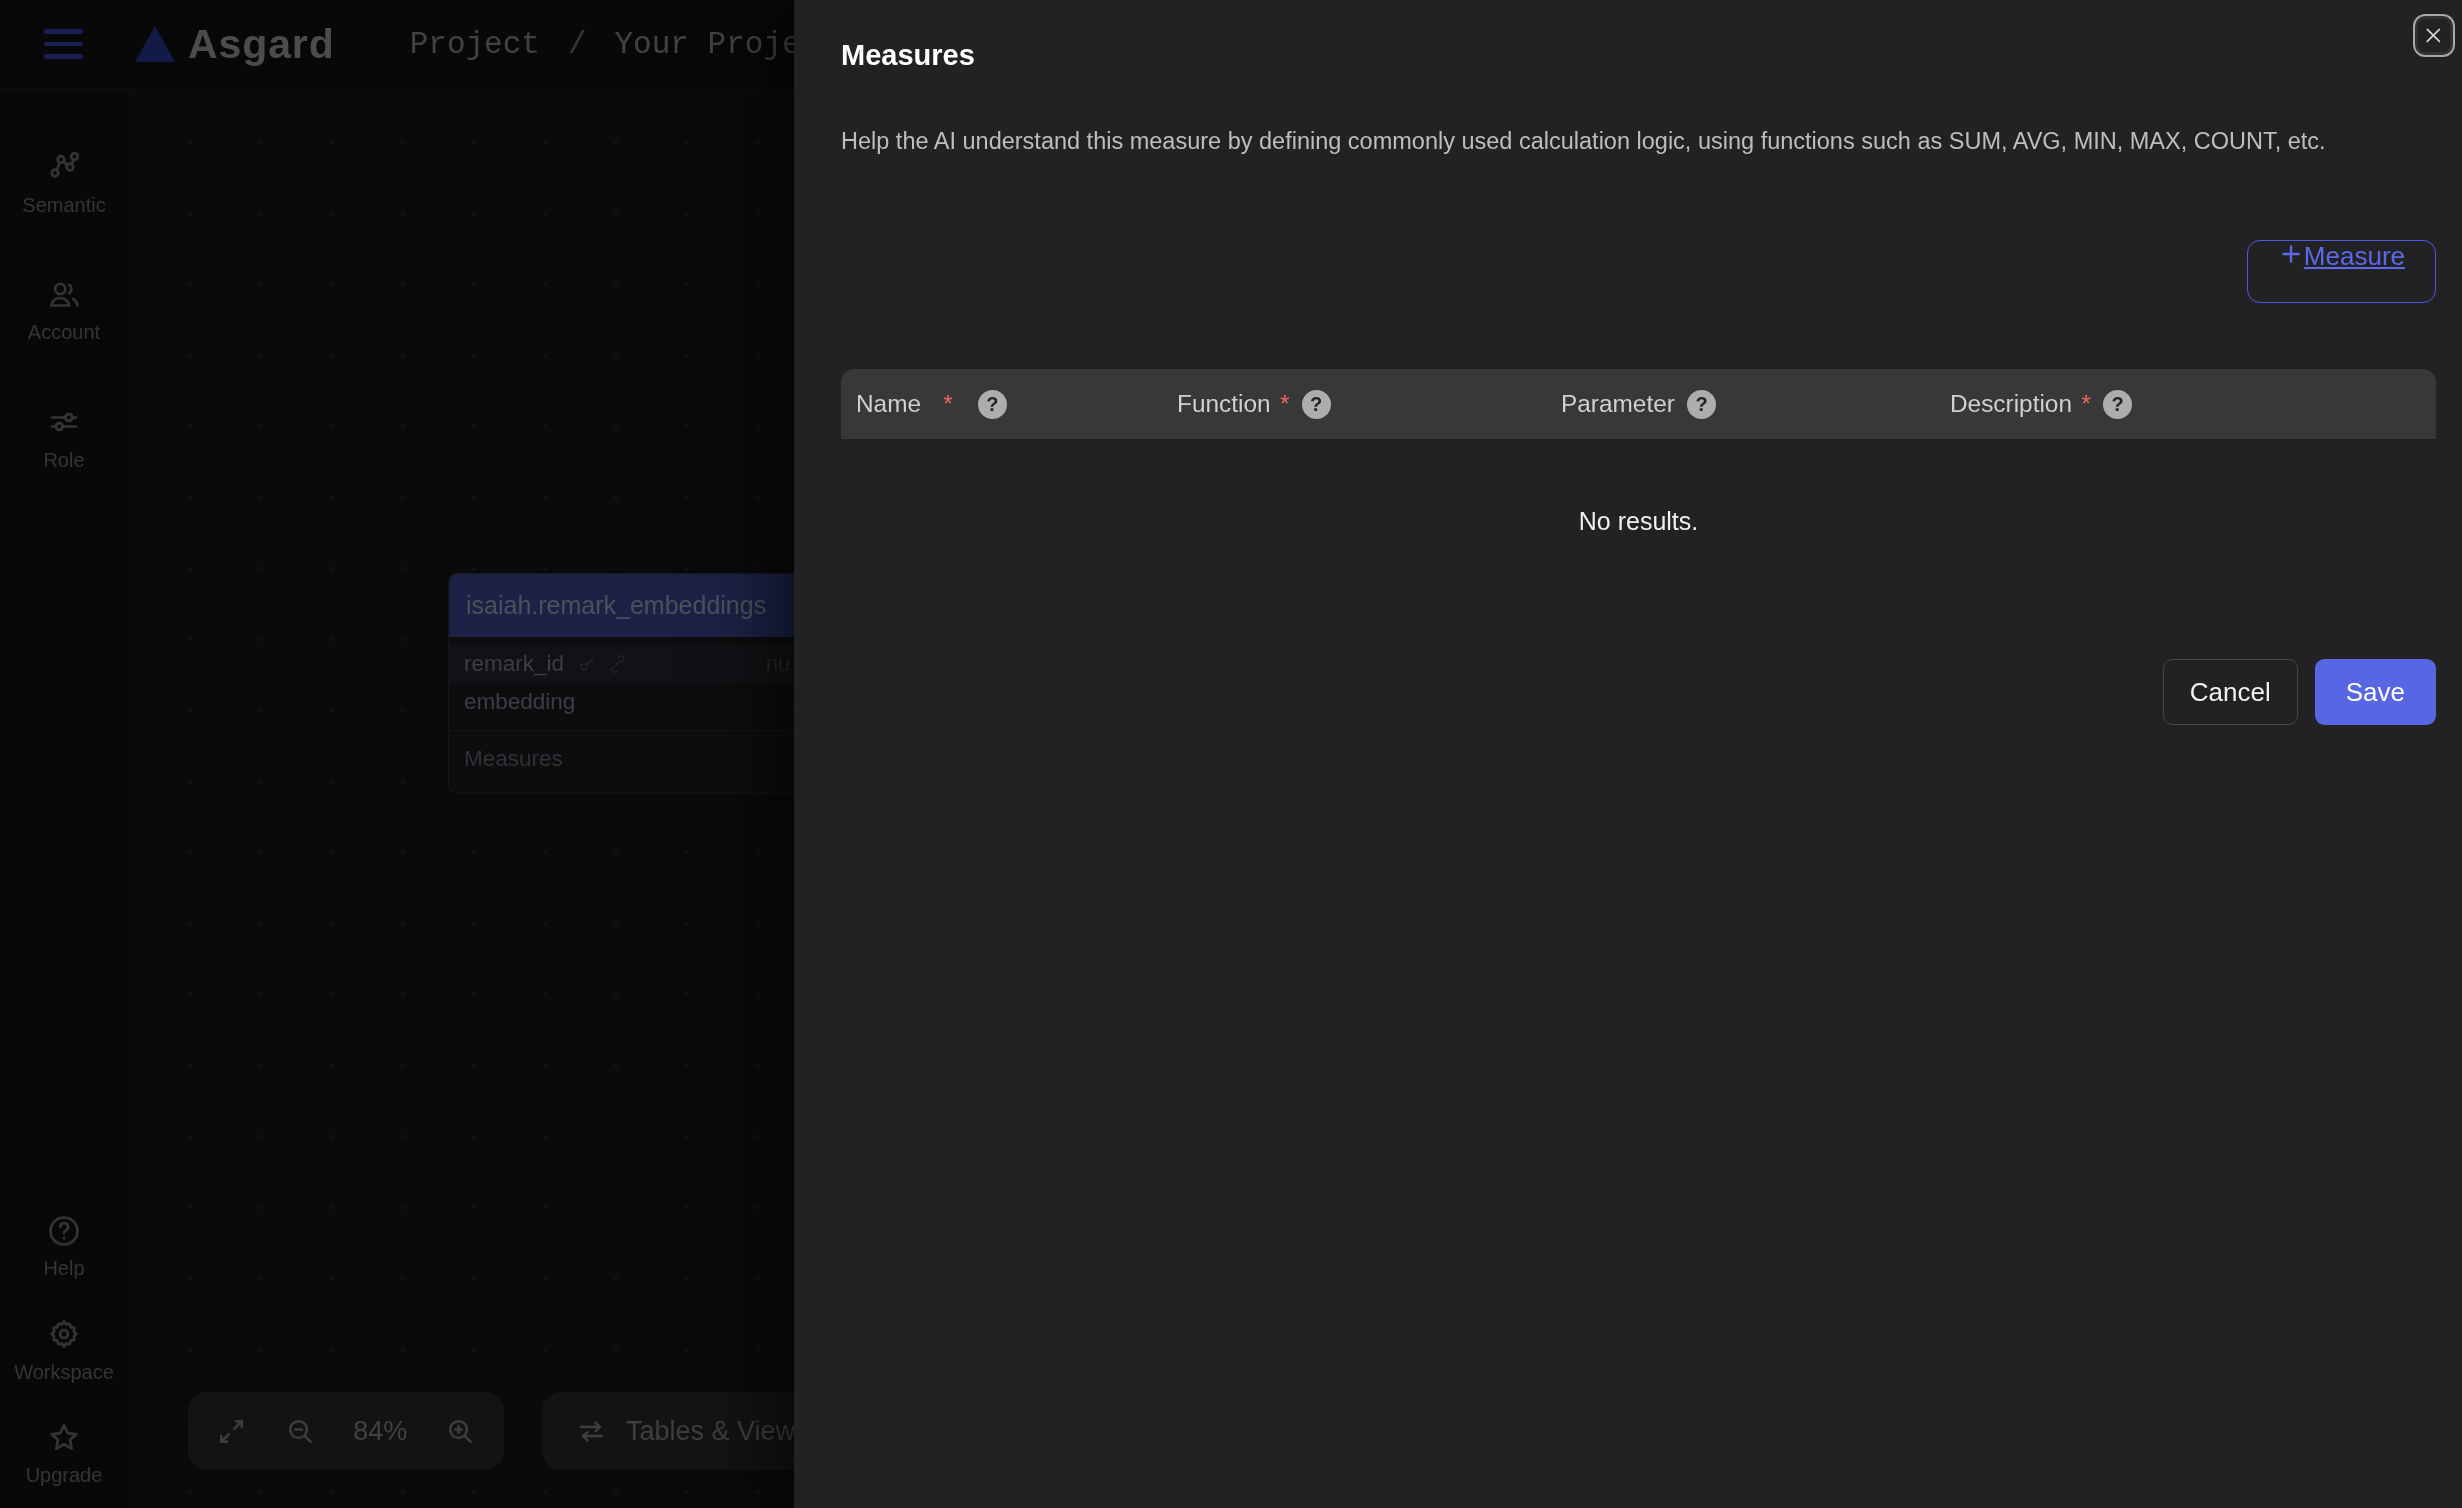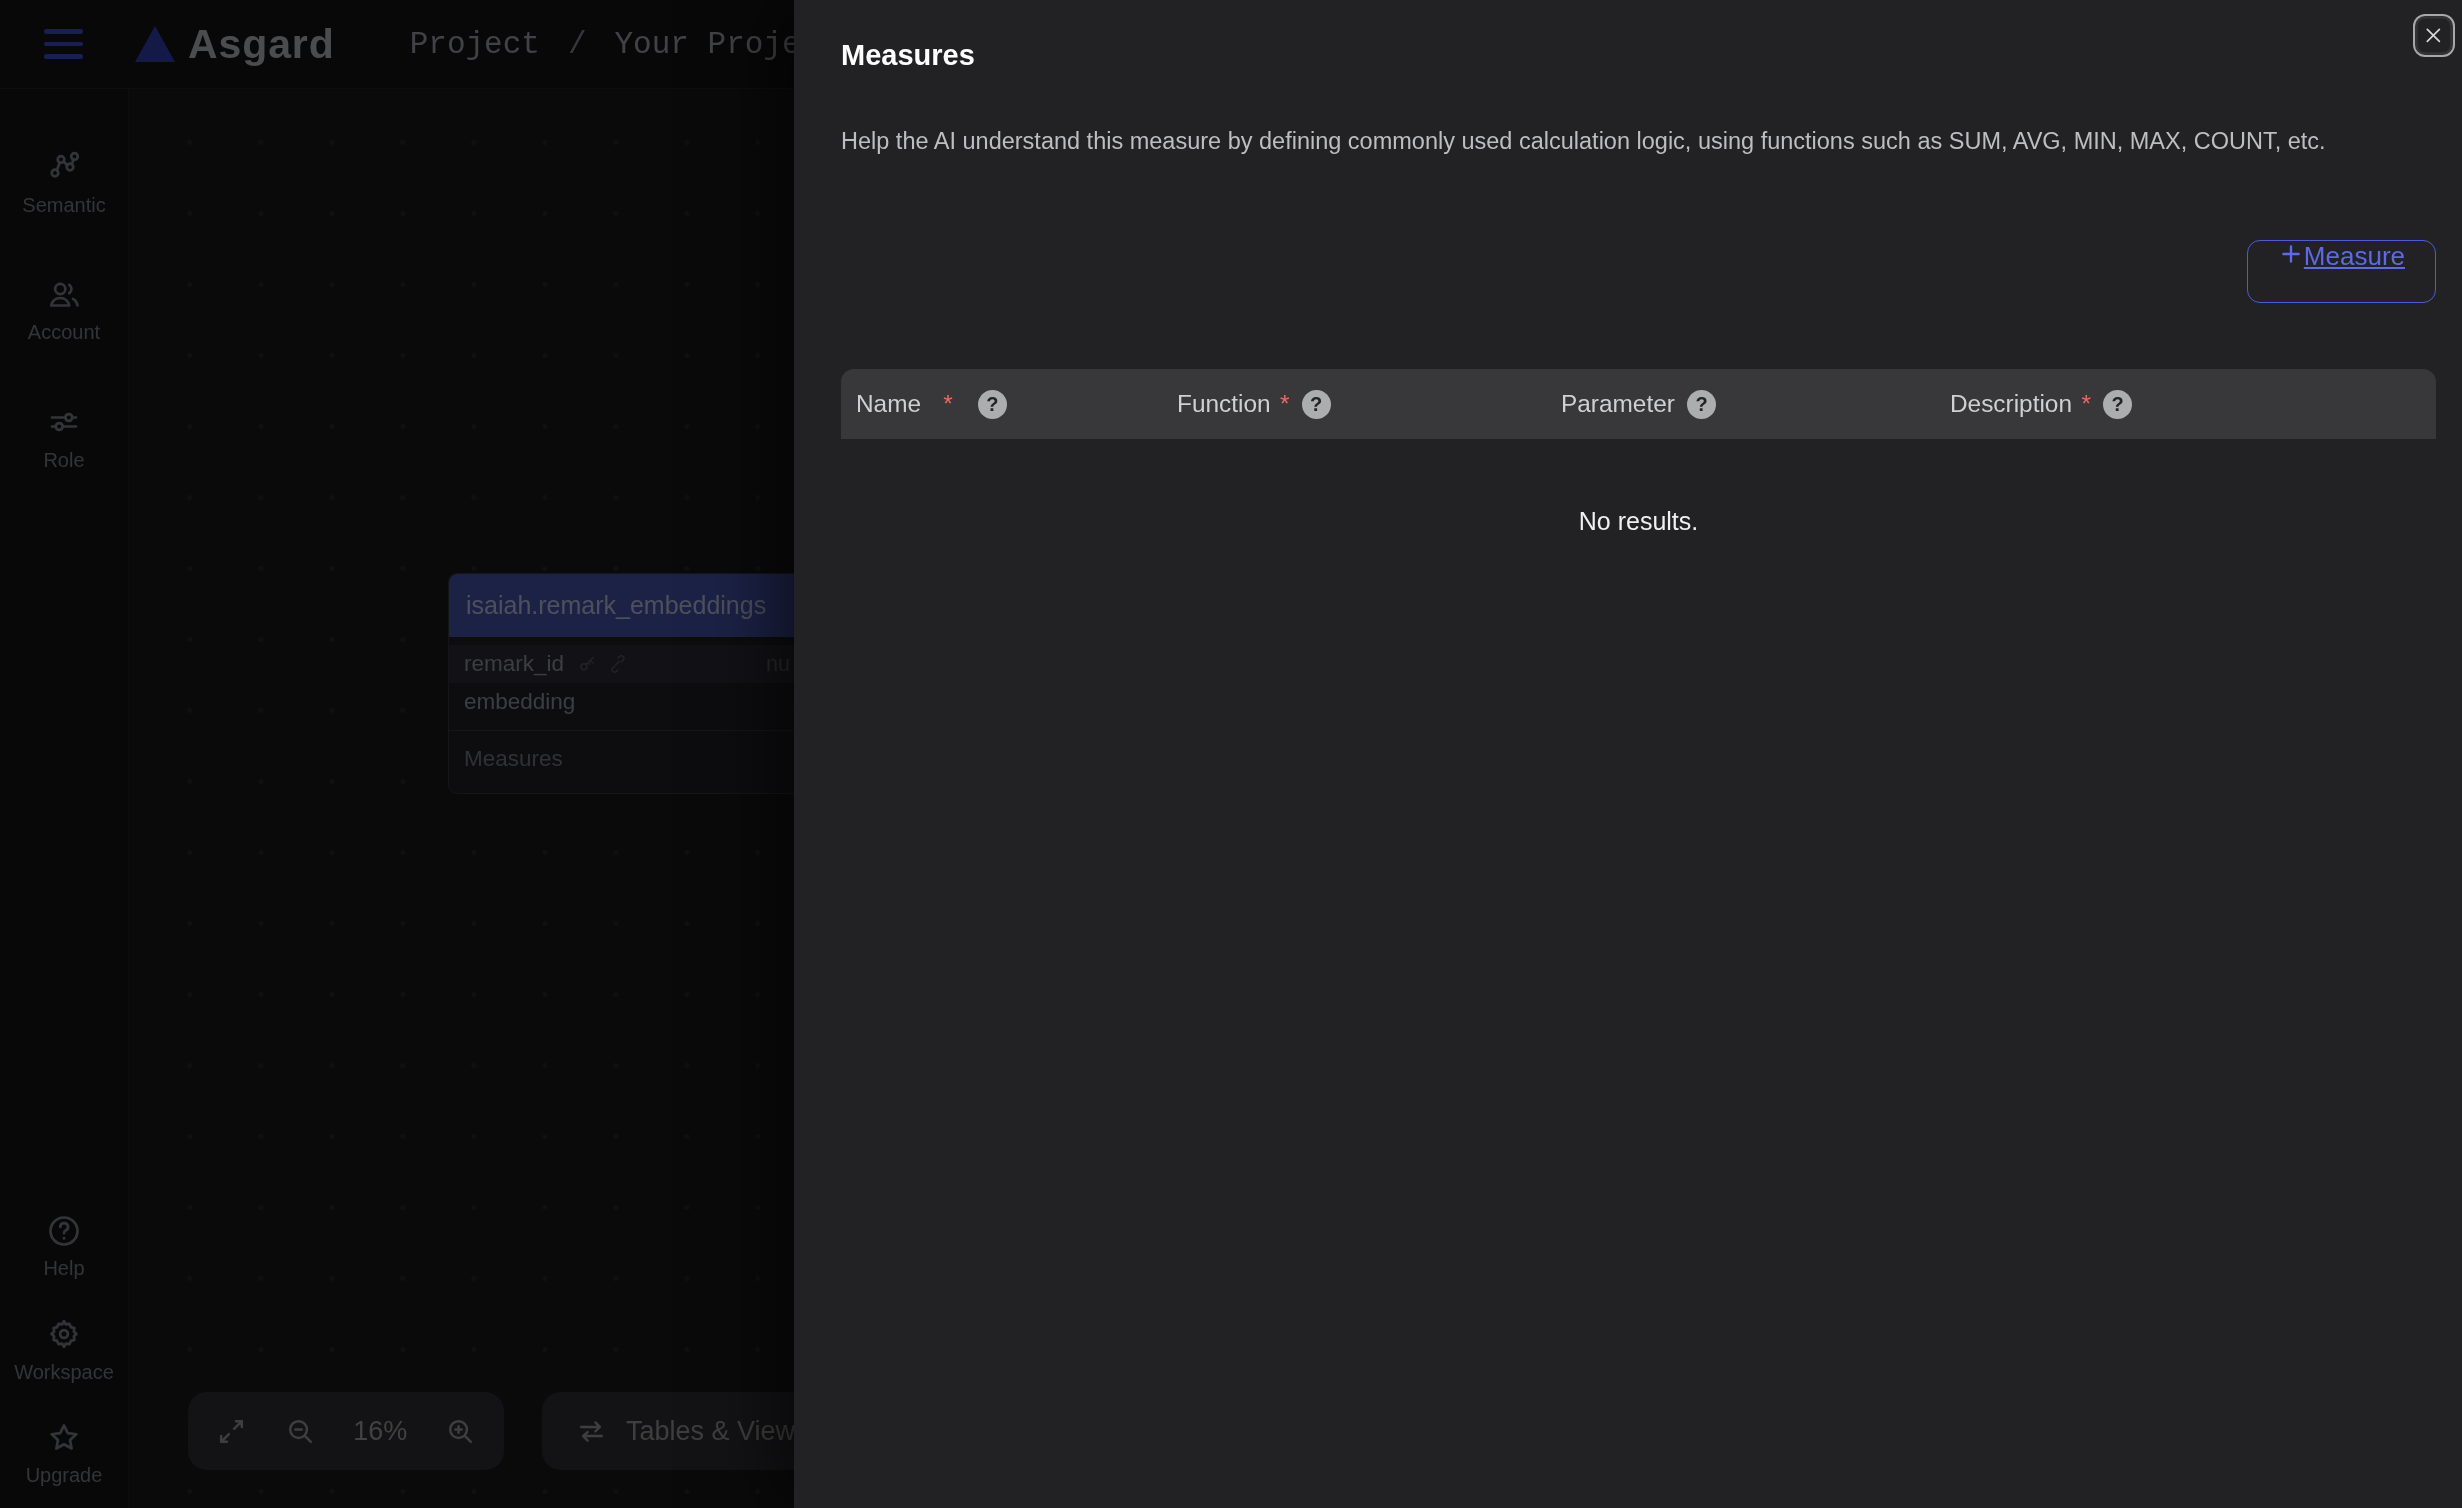--- a/index.html
+++ b/index.html
@@ -234,21 +234,21 @@
     </div>
 
     <div class="pill pill-zoom">
       <svg viewBox="0 0 24 24">
         <path d="M14 10 20 4M20 4h-4.5M20 4v4.5M10 14l-6 6M4 20h4.5M4 20v-4.5"></path>
       </svg>
       <svg viewBox="0 0 24 24">
         <circle cx="10.5" cy="10.5" r="6.5"></circle>
           <path d="M15.5 15.5 20 20M8 10.5h5"></path>
       </svg>
-      <span class="zoom-level">16%</span>
+      <span class="zoom-level">84%</span>
       <svg viewBox="0 0 24 24">
         <circle cx="10.5" cy="10.5" r="6.5"></circle>
           <path d="M15.5 15.5 20 20M8 10.5h5M10.5 8v5"></path>
       </svg>
     </div>
 
     <div class="pill pill-tables">
       <svg viewBox="0 0 24 24">
         <path d="M4 8.5h14M15 5l3.5 3.5L15 12"></path>
         <path d="M20 15.5H6M9 12.5 5.5 15.5 9 19"></path>
@@ -291,20 +291,24 @@
       </div>
       <div class="hcell">
         <span>Description</span>
         <span class="req">*</span>
         <span class="help-badge">?</span>
       </div>
     </div>
     <div class="mtable-empty">No results.</div>
   </div>
 
+  <div class="panel-actions">
+    <button class="btn btn-cancel">Cancel</button>
+    <button class="btn btn-save">Save</button>
+  </div>
 </div>
 
 <button class="close-btn">
   <svg viewBox="0 0 24 24">
       <path d="M5 5l14 14M19 5 5 19"></path>
     </svg>
 </button>
 
 
 </body></html>

